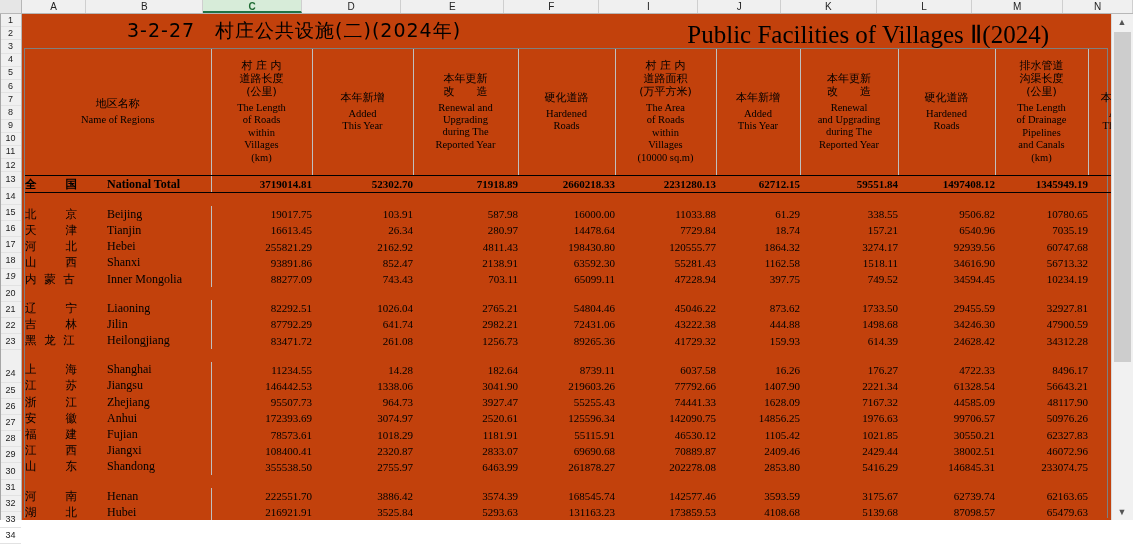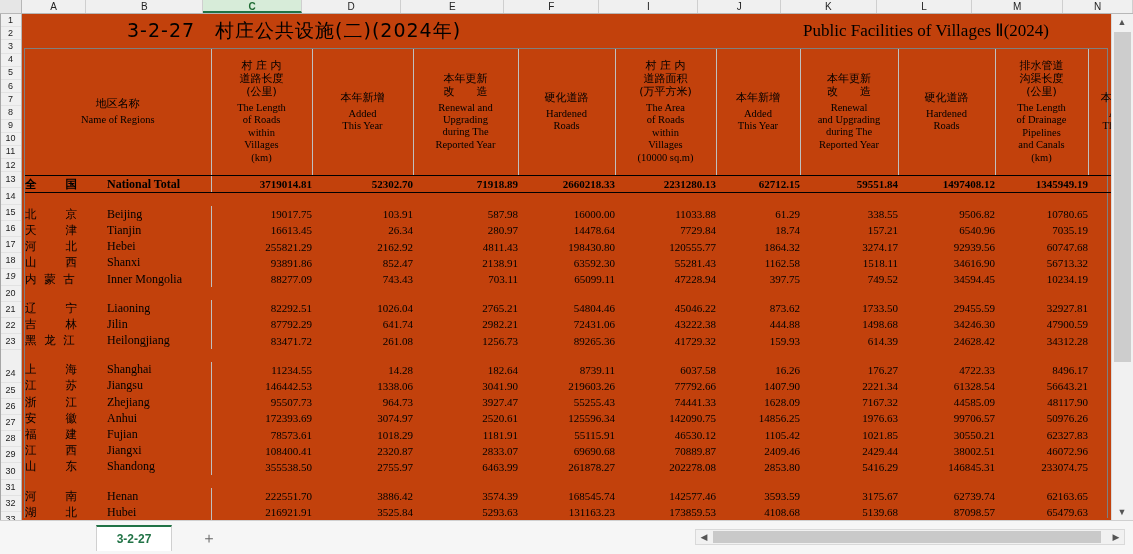--- a/index.html
+++ b/index.html
@@ -48,21 +48,21 @@
 
   
   .titleband{position:absolute;left:0;top:0;width:1089px;height:34px;}
   .title-cn{
     position:absolute;left:105px;top:4px;
     font-family:"DejaVu Sans",sans-serif;font-size:19px;color:#000;
     letter-spacing:1px;
   }
   .title-en{
     position:absolute;right:62px;top:6px;
-    font-family:"Liberation Serif",serif;font-size:17px;color:#000;
+    font-family:"Liberation Serif",serif;font-size:25px;color:#000;
   }
 
   
   .tblbox{
     position:absolute;left:2px;top:34px;width:1084px;height:470px;
     border:1px solid #7f7f7f;border-bottom:none;box-sizing:border-box;
   }
   table.grid{
     border-collapse:collapse;width:100%;table-layout:fixed;
   }
@@ -571,23 +571,14 @@
       </table>
     </div>
   </div>
 
   <div class="vscroll">
     <div class="arrow">▲</div>
     <div class="thumb"></div>
     <div class="arrow" style="position:absolute;bottom:0;left:0;">▼</div>
   </div>
 
-  <div class="tabbar">
-    <div class="sheettab">3-2-27</div>
-    <div class="addsheet">＋</div>
-    <div class="hscroll">
-      <div class="arrow">◀</div>
-      <div class="thumb"></div>
-      <div class="arrow" style="position:absolute;right:0;top:0;">▶</div>
-    </div>
-  </div>
 
 </div>
 
 </body></html>

